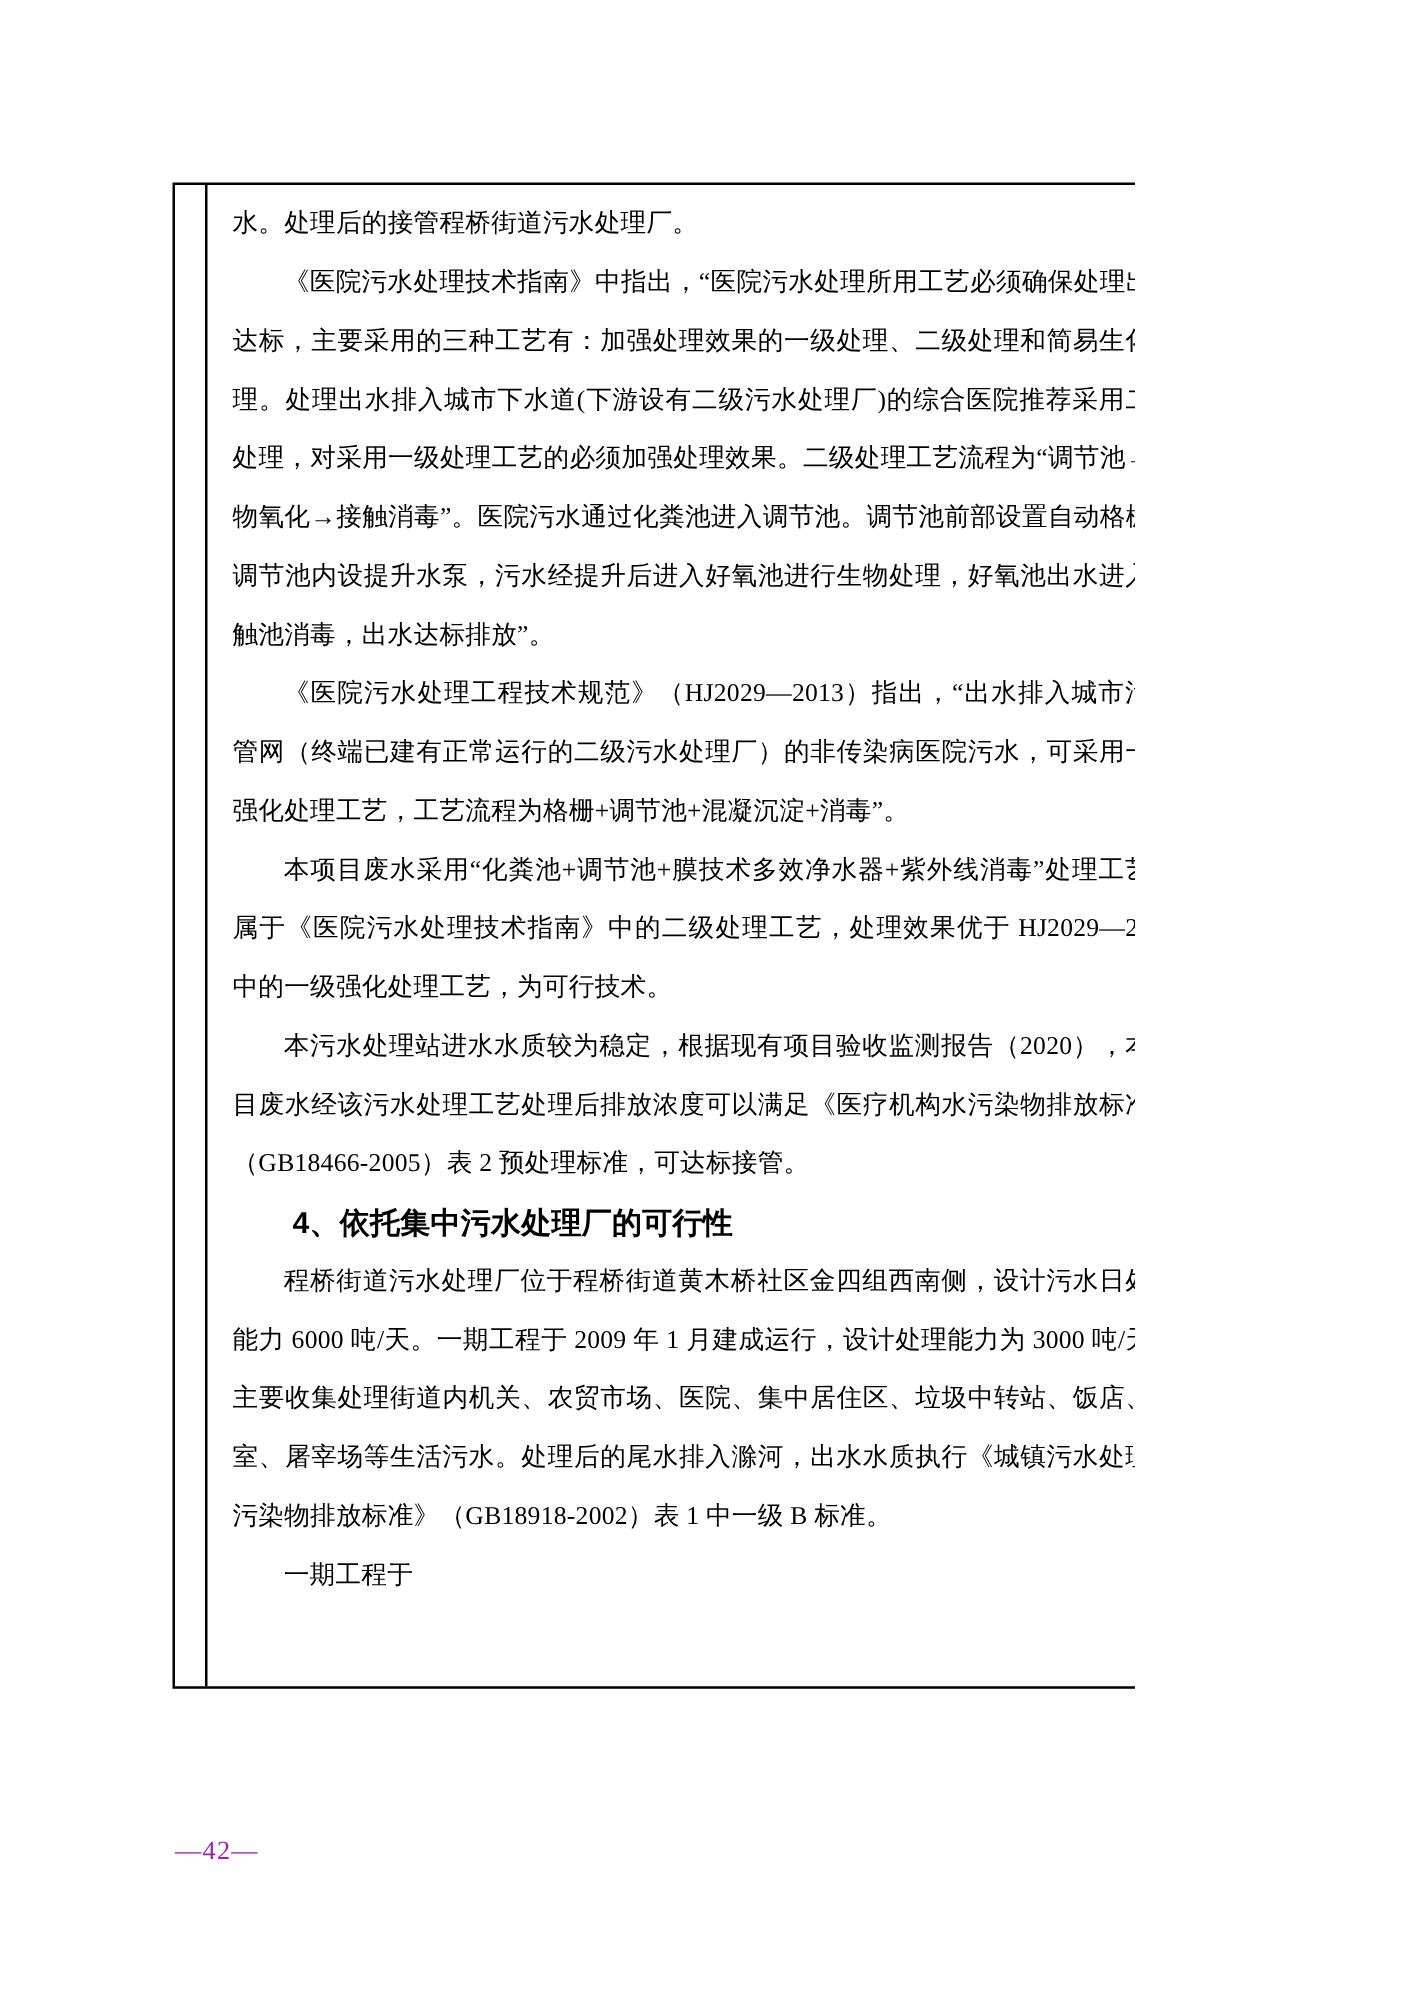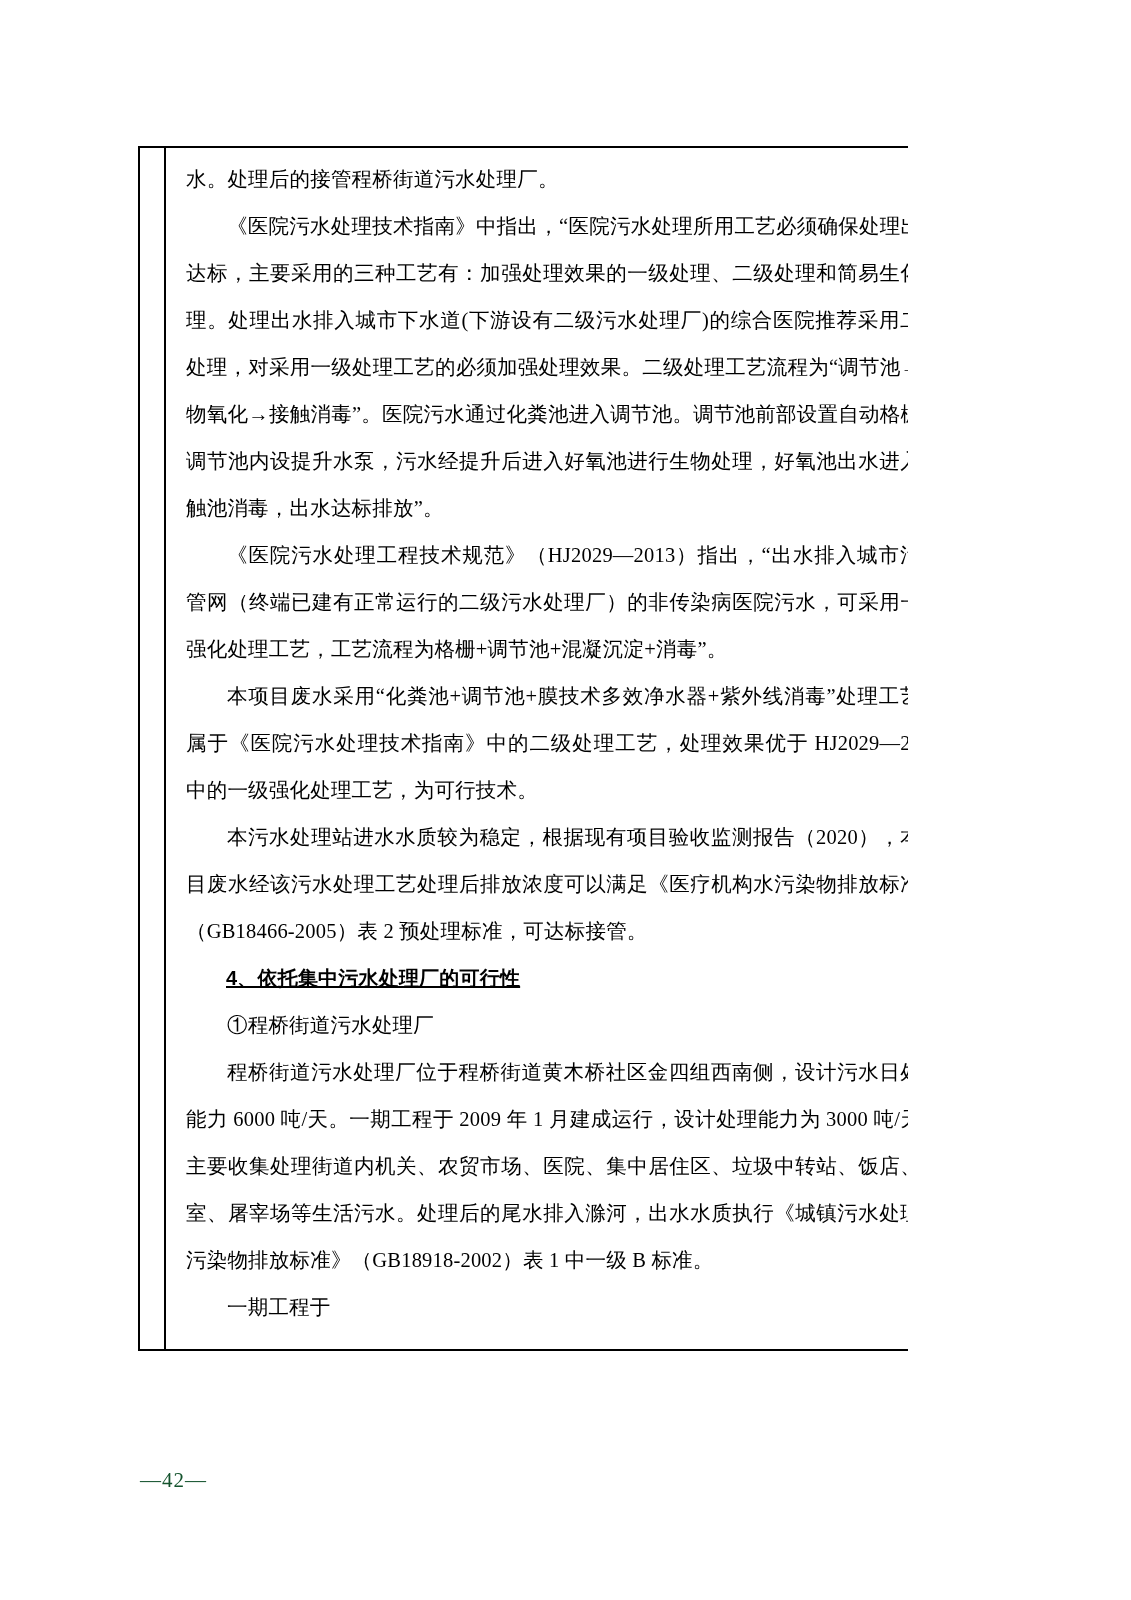--- a/index.html
+++ b/index.html
@@ -54,48 +54,46 @@
     text-align: justify;
     text-justify: inter-ideograph;
     letter-spacing: 0.2px;
   }
   p.indent {
     text-indent: 2em;
   }
   p.bold {
     font-weight: bold;
     font-family: "Liberation Sans", "DejaVu Sans", sans-serif;
-    font-size: 20px;
-    text-decoration: underline;
+    font-size: 24px;
   }
   .page-number {
     position: absolute;
     left: 140px;
     top: 1468px;
     font-size: 21px;
     letter-spacing: 1px;
-    color: #14532d;
+    color: #a21caf;
   }
 </style>
 </head>
 <body>
 
 <div class="page">
 
   <div class="doc-frame">
     <div class="frame-left-col"></div>
 
     <div class="content">
       <p>水。处理后的接管程桥街道污水处理厂。</p>
       <p class="indent">《医院污水处理技术指南》中指出，“医院污水处理所用工艺必须确保处理出水达标，主要采用的三种工艺有：加强处理效果的一级处理、二级处理和简易生化处理。处理出水排入城市下水道(下游设有二级污水处理厂)的综合医院推荐采用二级处理，对采用一级处理工艺的必须加强处理效果。二级处理工艺流程为“调节池→生物氧化→接触消毒”。医院污水通过化粪池进入调节池。调节池前部设置自动格栅。调节池内设提升水泵，污水经提升后进入好氧池进行生物处理，好氧池出水进入接触池消毒，出水达标排放”。</p>
       <p class="indent">《医院污水处理工程技术规范》（HJ2029—2013）指出，“出水排入城市污水管网（终端已建有正常运行的二级污水处理厂）的非传染病医院污水，可采用一级强化处理工艺，工艺流程为格栅+调节池+混凝沉淀+消毒”。</p>
       <p class="indent">本项目废水采用“化粪池+调节池+膜技术多效净水器+紫外线消毒”处理工艺，属于《医院污水处理技术指南》中的二级处理工艺，处理效果优于 HJ2029—2013 中的一级强化处理工艺，为可行技术。</p>
       <p class="indent">本污水处理站进水水质较为稳定，根据现有项目验收监测报告（2020），本项目废水经该污水处理工艺处理后排放浓度可以满足《医疗机构水污染物排放标准》（GB18466-2005）表 2 预处理标准，可达标接管。</p>
       <p class="indent bold">4、依托集中污水处理厂的可行性</p>
-      <p class="indent">①程桥街道污水处理厂</p>
       <p class="indent">程桥街道污水处理厂位于程桥街道黄木桥社区金四组西南侧，设计污水日处理能力 6000 吨/天。一期工程于 2009 年 1 月建成运行，设计处理能力为 3000 吨/天。主要收集处理街道内机关、农贸市场、医院、集中居住区、垃圾中转站、饭店、浴室、屠宰场等生活污水。处理后的尾水排入滁河，出水水质执行《城镇污水处理厂污染物排放标准》（GB18918-2002）表 1 中一级 B 标准。</p>
       <p class="indent">一期工程于</p>
     </div>
   </div>
 
   <div class="page-number">—42—</div>
 
 </div>
 
 </body></html>

